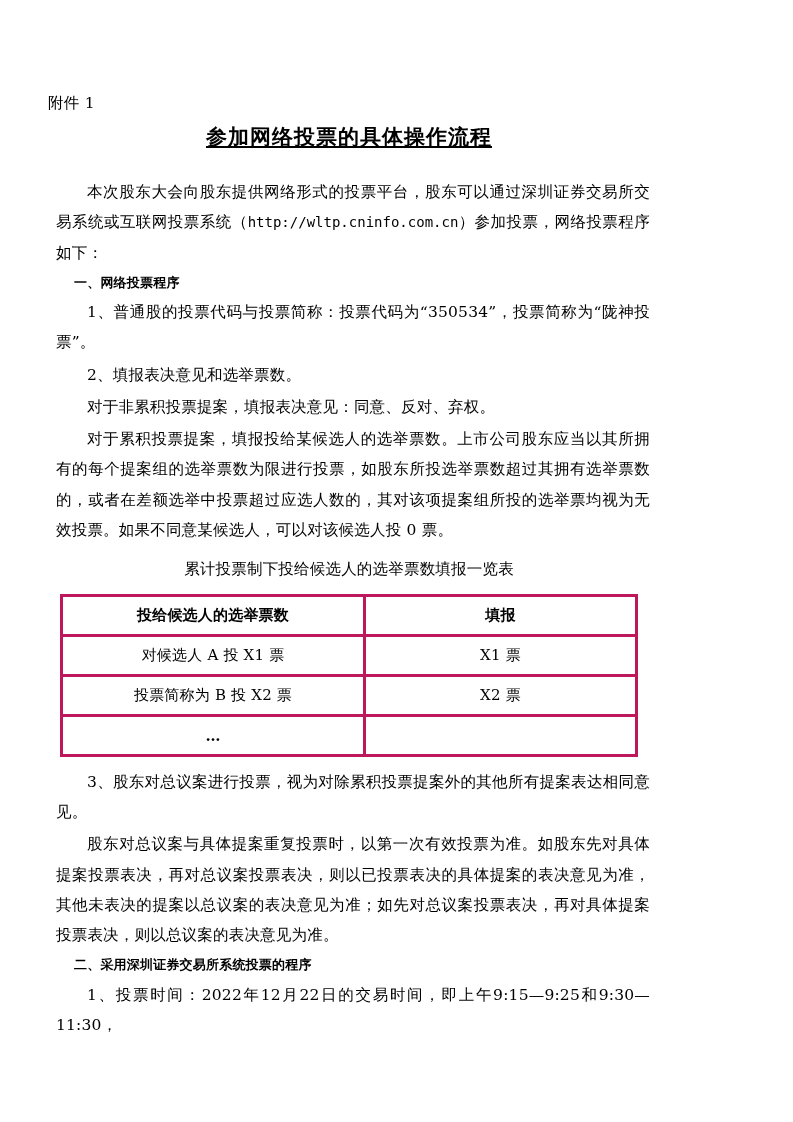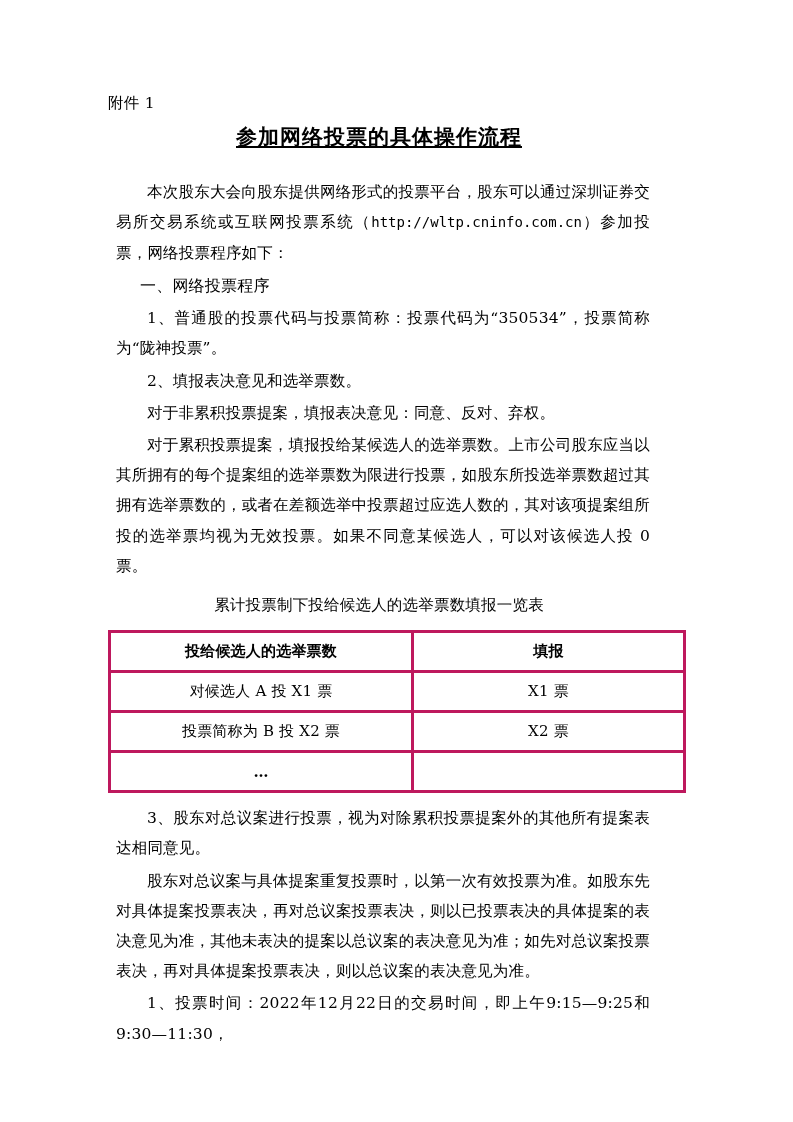--- a/index.html
+++ b/index.html
@@ -15,21 +15,21 @@
     position: relative;
     overflow: hidden;
   }
   .page {
     position: absolute;
     left: 0;
     top: 0;
     width: 758px;
     height: 1122px;
     box-sizing: border-box;
-    padding: 92px 108px 0 108px;
+    padding: 92px 108px 0 48px;
   }
   .attach-label {
     font-size: 15.5px;
     line-height: 1.5;
     letter-spacing: 0.3px;
     margin: 0 0 6px 0;
   }
   .doc-title {
     text-align: center;
     font-size: 21px;
@@ -44,23 +44,23 @@
     line-height: 1.95;
     text-align: justify;
     text-justify: inter-ideograph;
     margin: 0 0 2px 8px;
     letter-spacing: 0.2px;
   }
   p.indent {
     text-indent: 2em;
   }
   p.section-head {
-    font-weight: normal;
+    font-weight: bold;
     text-indent: 2em;
-    font-size: 16px;
+    font-size: 13px;
     line-height: 1.95;
     margin: 0 0 2px 0;
     font-family: "DejaVu Sans", "Liberation Sans", sans-serif;
     letter-spacing: 0.2px;
   }
   .mono {
     font-family: "DejaVu Sans Mono", "Liberation Mono", monospace;
     font-size: 14px;
     letter-spacing: 0;
   }
@@ -137,16 +137,17 @@
         <td class="col-b"></td>
       </tr>
     </tbody>
   </table>
 
   <div class="spacer-10"></div>
 
   <p class="body-text indent">3、股东对总议案进行投票，视为对除累积投票提案外的其他所有提案表达相同意见。</p>
   <p class="body-text indent">股东对总议案与具体提案重复投票时，以第一次有效投票为准。如股东先对具体提案投票表决，再对总议案投票表决，则以已投票表决的具体提案的表决意见为准，其他未表决的提案以总议案的表决意见为准；如先对总议案投票表决，再对具体提案投票表决，则以总议案的表决意见为准。</p>
 
+  <p class="section-head">二、采用深圳证券交易所系统投票的程序</p>
 
   <p class="body-text indent">1、投票时间：2022年12月22日的交易时间，即上午9:15—9:25和9:30—11:30，</p>
 
 </div>
 
 </body></html>

